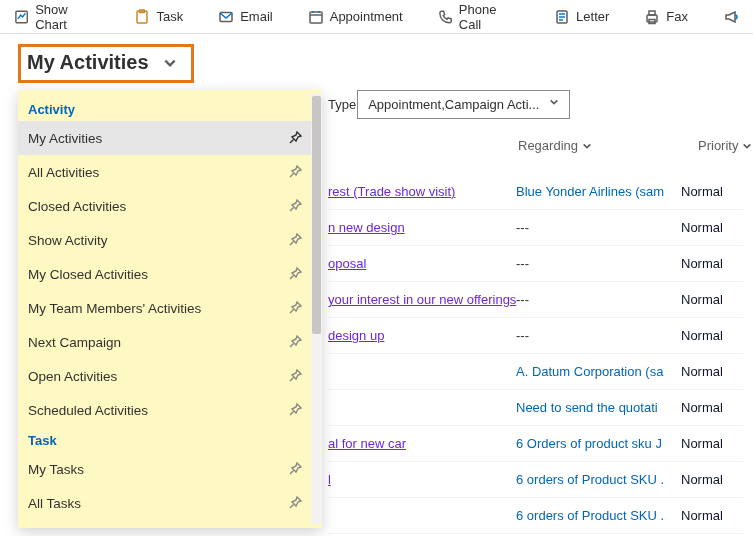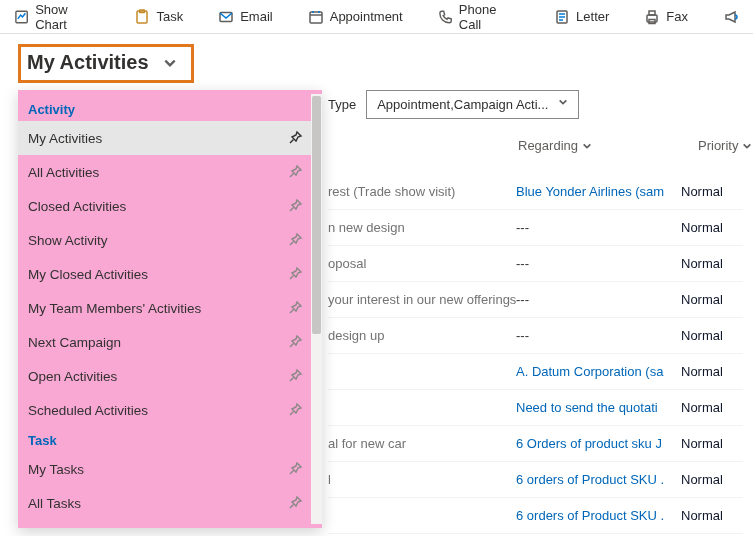--- a/index.html
+++ b/index.html
@@ -53,21 +53,21 @@
   }
   .view-selector .chev { width: 14px; height: 14px; stroke: #605e5c; stroke-width: 2; fill: none; }
 
   
   .filter-row {
     position: absolute;
     top: 90px;
     left: 328px;
     display: flex;
     align-items: center;
-    gap: 10px;
+    gap: 1px;
     font-size: 13px;
   }
   .filter-row .label { color: #323130; }
   .filter-pill {
     border: 1px solid #8a8886;
     padding: 6px 10px;
     min-width: 200px;
     display: flex;
     align-items: flex-start;
     justify-content: space-between;
@@ -99,21 +99,21 @@
   .gh-regarding { margin-left: 190px; }
   .gh-priority  { margin-left: 94px; }
 
   
   .dropdown {
     position: absolute;
     top: 90px;
     left: 18px;
     width: 304px;
     height: 438px;
-    background: #f9a8d4;
+    background: #fef9c3;
     box-shadow: 0 4px 14px rgba(0,0,0,0.18);
     z-index: 5;
     overflow: hidden;
   }
   .dropdown-scroll {
     position: absolute;
     right: 0;
     top: 4px;
     bottom: 4px;
     width: 11px;
@@ -162,25 +162,26 @@
   }
   .grid-row {
     display: flex;
     align-items: center;
     height: 36px;
     border-bottom: 1px solid #f3f2f1;
     font-size: 13px;
   }
   .cell-subject {
     width: 188px;
-    color: #737373;
+    color: #6d28d9;
     white-space: nowrap;
     overflow: hidden;
     text-overflow: clip;
     cursor: pointer;
+    text-decoration: underline;
   }
   .cell-regarding {
     width: 152px;
     color: #0066b8;
     white-space: nowrap;
     overflow: hidden;
     text-overflow: clip;
     cursor: pointer;
   }
   .cell-regarding.dash,

